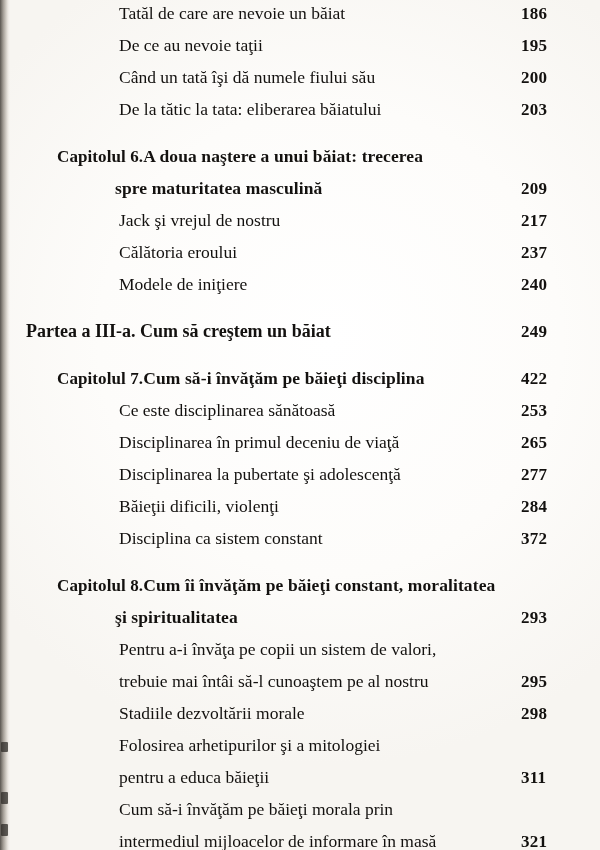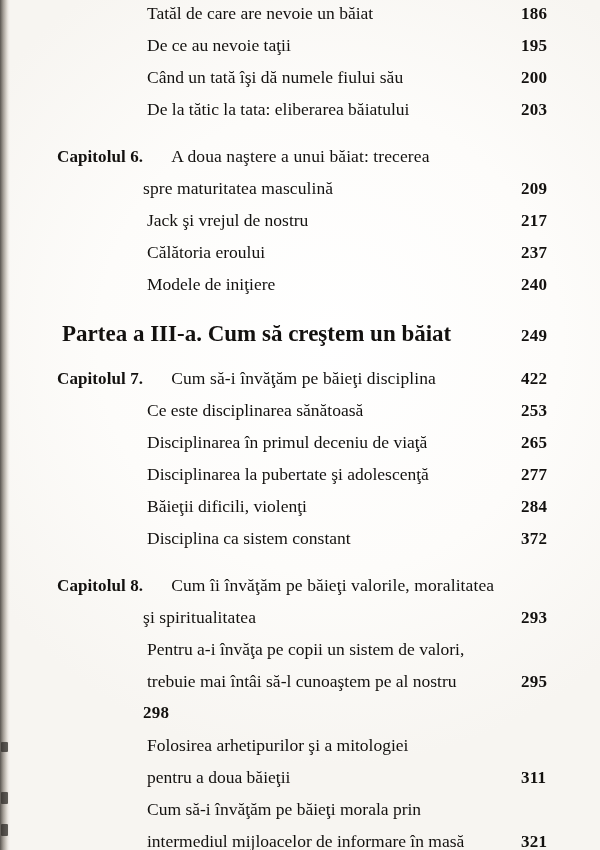--- a/index.html
+++ b/index.html
@@ -64,54 +64,53 @@
     width: 600px;
     padding-top: 3px;
   }
 
   .row {
     display: flex;
     align-items: baseline;
     height: 32px;
     padding-right: 35px;
     box-sizing: border-box;
-    gap: 28px;
   }
   .row.gap-before { margin-top: 15px; }
 
   .label {
     flex: 0 0 115px;
     text-align: right;
     padding-left: 57px;
     box-sizing: border-box;
     font-weight: bold;
     font-size: 17px;
     letter-spacing: .1px;
     white-space: nowrap;
   }
   .title {
     flex: 1 1 auto;
     font-size: 17.5px;
     white-space: nowrap;
   }
   .title.sub       { padding-left: 4px; }
-  .title.chapter   { font-weight: normal; letter-spacing: .1px; }
+  .title.chapter   { font-weight: bold; letter-spacing: .1px; }
   .pageno {
     flex: 0 0 44px;
     text-align: left;
     font-weight: bold;
     font-size: 17px;
     letter-spacing: .2px;
   }
 
   
   .row.part-row .part-run {
-    padding-left: 62px;
+    padding-left: 26px;
     font-weight: bold;
-    font-size: 23px;
+    font-size: 18px;
     flex: 1 1 auto;
     white-space: nowrap;
   }
 </style>
 </head>
 <body>
 
 <div class="page-surface"></div>
 <div class="gutter-shadow"></div>
 <div class="gutter-mark m1"></div>
@@ -196,50 +195,51 @@
       <span class="title sub">Băieţii dificili, violenţi</span>
       <span class="pageno">284</span>
     </div>
     <div class="row">
       <span class="label"></span>
       <span class="title sub">Disciplina ca sistem constant</span>
       <span class="pageno">372</span>
     </div>
     <div class="row gap-before">
       <span class="label">Capitolul 8.</span>
-      <span class="title chapter">Cum îi învăţăm pe băieţi valorile, moralitatea</span>
+      <span class="title chapter">Cum îi învăţăm pe băieţi constant, moralitatea</span>
       <span class="pageno"></span>
     </div>
     <div class="row">
       <span class="label"></span>
       <span class="title chapter">şi spiritualitatea</span>
       <span class="pageno">293</span>
     </div>
     <div class="row">
       <span class="label"></span>
       <span class="title sub">Pentru a-i învăţa pe copii un sistem de valori,</span>
       <span class="pageno"></span>
     </div>
     <div class="row">
       <span class="label"></span>
       <span class="title sub">trebuie mai întâi să-l cunoaştem pe al nostru</span>
       <span class="pageno">295</span>
     </div>
     <div class="row">
       <span class="label"></span>
+      <span class="title sub">Stadiile dezvoltării morale</span>
       <span class="pageno">298</span>
     </div>
     <div class="row">
       <span class="label"></span>
       <span class="title sub">Folosirea arhetipurilor şi a mitologiei</span>
       <span class="pageno"></span>
     </div>
     <div class="row">
       <span class="label"></span>
-      <span class="title sub">pentru a doua băieţii</span>
+      <span class="title sub">pentru a educa băieţii</span>
       <span class="pageno">311</span>
     </div>
     <div class="row">
       <span class="label"></span>
       <span class="title sub">Cum să-i învăţăm pe băieţi morala prin</span>
       <span class="pageno"></span>
     </div>
     <div class="row">
       <span class="label"></span>
       <span class="title sub">intermediul mijloacelor de informare în masă</span>

